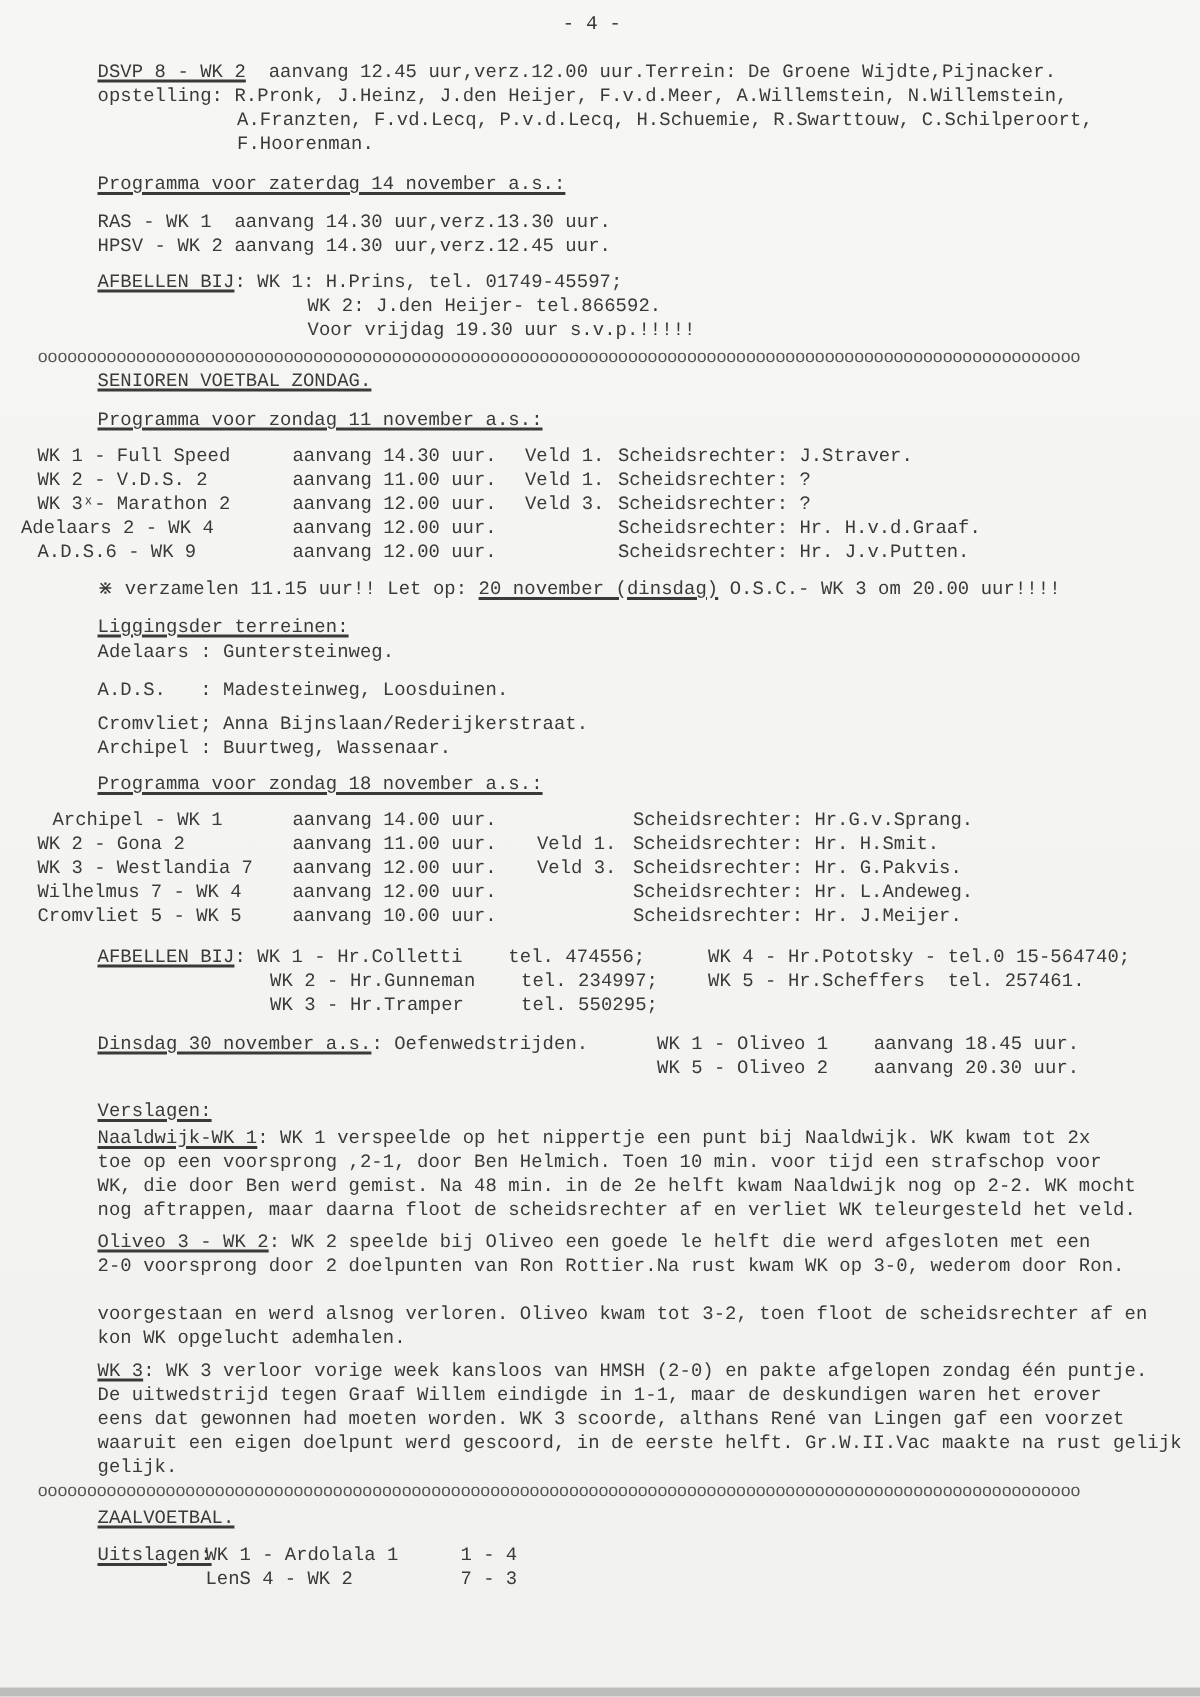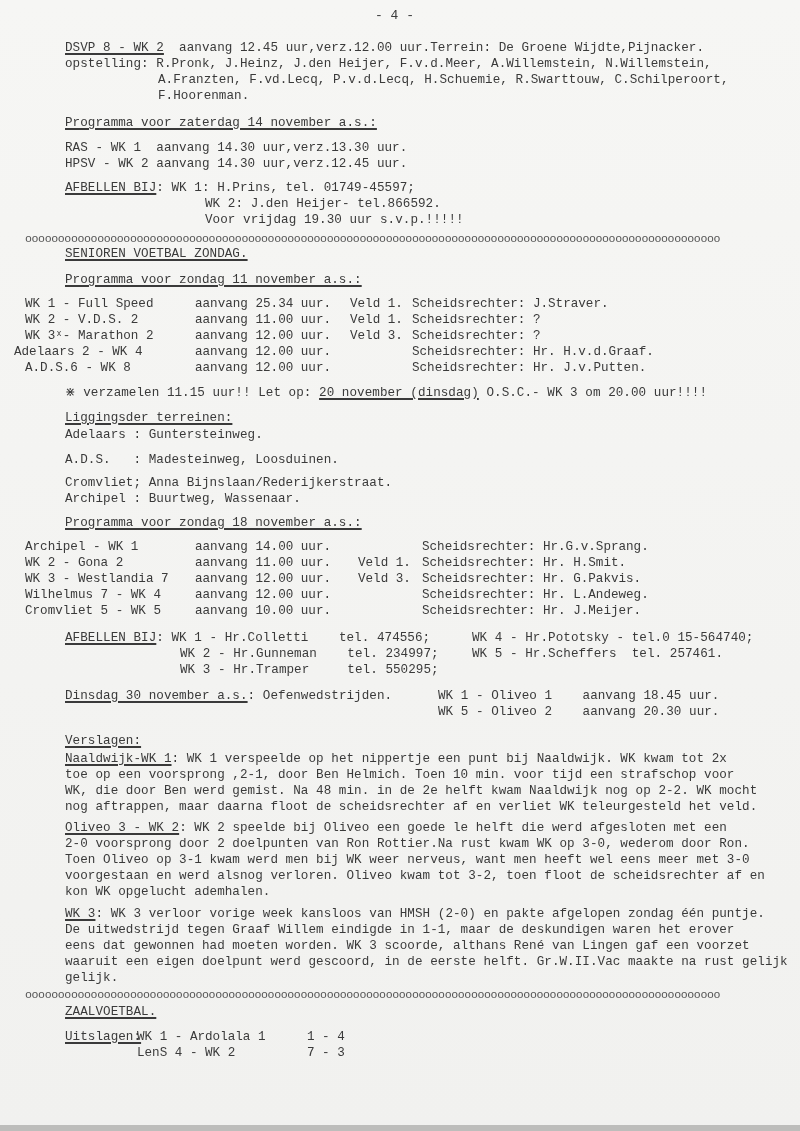--- a/index.html
+++ b/index.html
@@ -43,54 +43,54 @@
   <div class="ln" style="top:196px;left:165px">WK 2: J.den Heijer- tel.866592.</div>
   <div class="ln" style="top:212px;left:165px">Voor vrijdag 19.30 uur s.v.p.!!!!!</div>
 
   <div class="divider" style="top:232px">oooooooooooooooooooooooooooooooooooooooooooooooooooooooooooooooooooooooooooooooooooooooooooooooooooooooooo</div>
 
   <div class="ln u" style="top:246px">SENIOREN VOETBAL ZONDAG.</div>
   <div class="ln u" style="top:272px">Programma voor zondag 11 november a.s.:</div>
 
   <div>
     <div class="col" style="left:25px;top:296px">WK 1 - Full Speed</div>
-    <div class="col" style="left:195px;top:296px">aanvang 25.34 uur.</div>
+    <div class="col" style="left:195px;top:296px">aanvang 14.30 uur.</div>
     <div class="col" style="left:350px;top:296px">Veld 1.</div>
     <div class="col" style="left:412px;top:296px">Scheidsrechter: J.Straver.</div>
 
     <div class="col" style="left:25px;top:312px">WK 2 - V.D.S. 2</div>
     <div class="col" style="left:195px;top:312px">aanvang 11.00 uur.</div>
     <div class="col" style="left:350px;top:312px">Veld 1.</div>
     <div class="col" style="left:412px;top:312px">Scheidsrechter: ?</div>
 
     <div class="col" style="left:25px;top:328px">WK 3ˣ- Marathon 2</div>
     <div class="col" style="left:195px;top:328px">aanvang 12.00 uur.</div>
     <div class="col" style="left:350px;top:328px">Veld 3.</div>
     <div class="col" style="left:412px;top:328px">Scheidsrechter: ?</div>
 
     <div class="col" style="left:14px;top:344px">Adelaars 2 - WK 4</div>
     <div class="col" style="left:195px;top:344px">aanvang 12.00 uur.</div>
     <div class="col" style="left:412px;top:344px">Scheidsrechter: Hr. H.v.d.Graaf.</div>
 
-    <div class="col" style="left:25px;top:360px">A.D.S.6 - WK 8</div>
+    <div class="col" style="left:25px;top:360px">A.D.S.6 - WK 9</div>
     <div class="col" style="left:195px;top:360px">aanvang 12.00 uur.</div>
     <div class="col" style="left:412px;top:360px">Scheidsrechter: Hr. J.v.Putten.</div>
   </div>
 
   <div class="ln" style="top:385px"><span>⋇ verzamelen 11.15 uur!! Let op: </span><span class="u">20 november (dinsdag)</span><span> O.S.C.- WK 3 om 20.00 uur!!!!</span></div>
 
   <div class="ln" style="top:410px"><span class="u">Ligging</span><span class="u">sder terreinen:</span></div>
   <div class="ln" style="top:427px">Adelaars : Guntersteinweg.</div>
   <div class="ln" style="top:452px">A.D.S.   : Madesteinweg, Loosduinen.</div>
   <div class="ln" style="top:491px">Archipel : Buurtweg, Wassenaar.</div>
   <div class="ln" style="top:475px">Cromvliet; Anna Bijnslaan/Rederijkerstraat.</div>
 
   <div class="ln u" style="top:515px">Programma voor zondag 18 november a.s.:</div>
   <div>
-    <div class="col" style="left:25px;top:539px">Archipel - WK 1</div>
+    <div class="col" style="left:35px;top:539px">Archipel - WK 1</div>
     <div class="col" style="left:195px;top:539px">aanvang 14.00 uur.</div>
     <div class="col" style="left:422px;top:539px">Scheidsrechter: Hr.G.v.Sprang.</div>
 
     <div class="col" style="left:25px;top:555px">WK 2 - Gona 2</div>
     <div class="col" style="left:195px;top:555px">aanvang 11.00 uur.</div>
     <div class="col" style="left:358px;top:555px">Veld 1.</div>
     <div class="col" style="left:422px;top:555px">Scheidsrechter: Hr. H.Smit.</div>
 
     <div class="col" style="left:25px;top:571px">WK 3 - Westlandia 7</div>
     <div class="col" style="left:195px;top:571px">aanvang 12.00 uur.</div>
@@ -118,21 +118,20 @@
 
   <div class="ln u" style="top:733px">Verslagen:</div>
 
   <div class="ln" style="top:751px"><span class="u">Naaldwijk-WK 1</span><span>: WK 1 verspeelde op het nippertje een punt bij Naaldwijk. WK kwam tot 2x</span></div>
   <div class="ln" style="top:767px">toe op een voorsprong ,2-1, door Ben Helmich. Toen 10 min. voor tijd een strafschop voor</div>
   <div class="ln" style="top:783px">WK, die door Ben werd gemist. Na 48 min. in de 2e helft kwam Naaldwijk nog op 2-2. WK mocht</div>
   <div class="ln" style="top:799px">nog aftrappen, maar daarna floot de scheidsrechter af en verliet WK teleurgesteld het veld.</div>
 
   <div class="ln" style="top:820px"><span class="u">Oliveo 3 - WK 2</span><span>: WK 2 speelde bij Oliveo een goede le helft die werd afgesloten met een</span></div>
   <div class="ln" style="top:836px">2-0 voorsprong door 2 doelpunten van Ron Rottier.Na rust kwam WK op 3-0, wederom door Ron.</div>
-  <div class="ln" style="top:852px">Toen Oliveo op 3-1 kwam werd men bij WK weer nerveus, want men heeft wel eens meer met 3-0</div>
   <div class="ln" style="top:868px">voorgestaan en werd alsnog verloren. Oliveo kwam tot 3-2, toen floot de scheidsrechter af en</div>
   <div class="ln" style="top:884px">kon WK opgelucht ademhalen.</div>
 
   <div class="ln" style="top:906px"><span class="u">WK 3</span><span>: WK 3 verloor vorige week kansloos van HMSH (2-0) en pakte afgelopen zondag één puntje.</span></div>
   <div class="ln" style="top:922px">De uitwedstrijd tegen Graaf Willem eindigde in 1-1, maar de deskundigen waren het erover</div>
   <div class="ln" style="top:938px">eens dat gewonnen had moeten worden. WK 3 scoorde, althans René van Lingen gaf een voorzet</div>
   <div class="ln" style="top:954px">waaruit een eigen doelpunt werd gescoord, in de eerste helft. Gr.W.II.Vac maakte na rust gelijk</div>
   <div class="ln" style="top:970px">gelijk.</div>
 
   <div class="divider" style="top:988px">oooooooooooooooooooooooooooooooooooooooooooooooooooooooooooooooooooooooooooooooooooooooooooooooooooooooooo</div>

